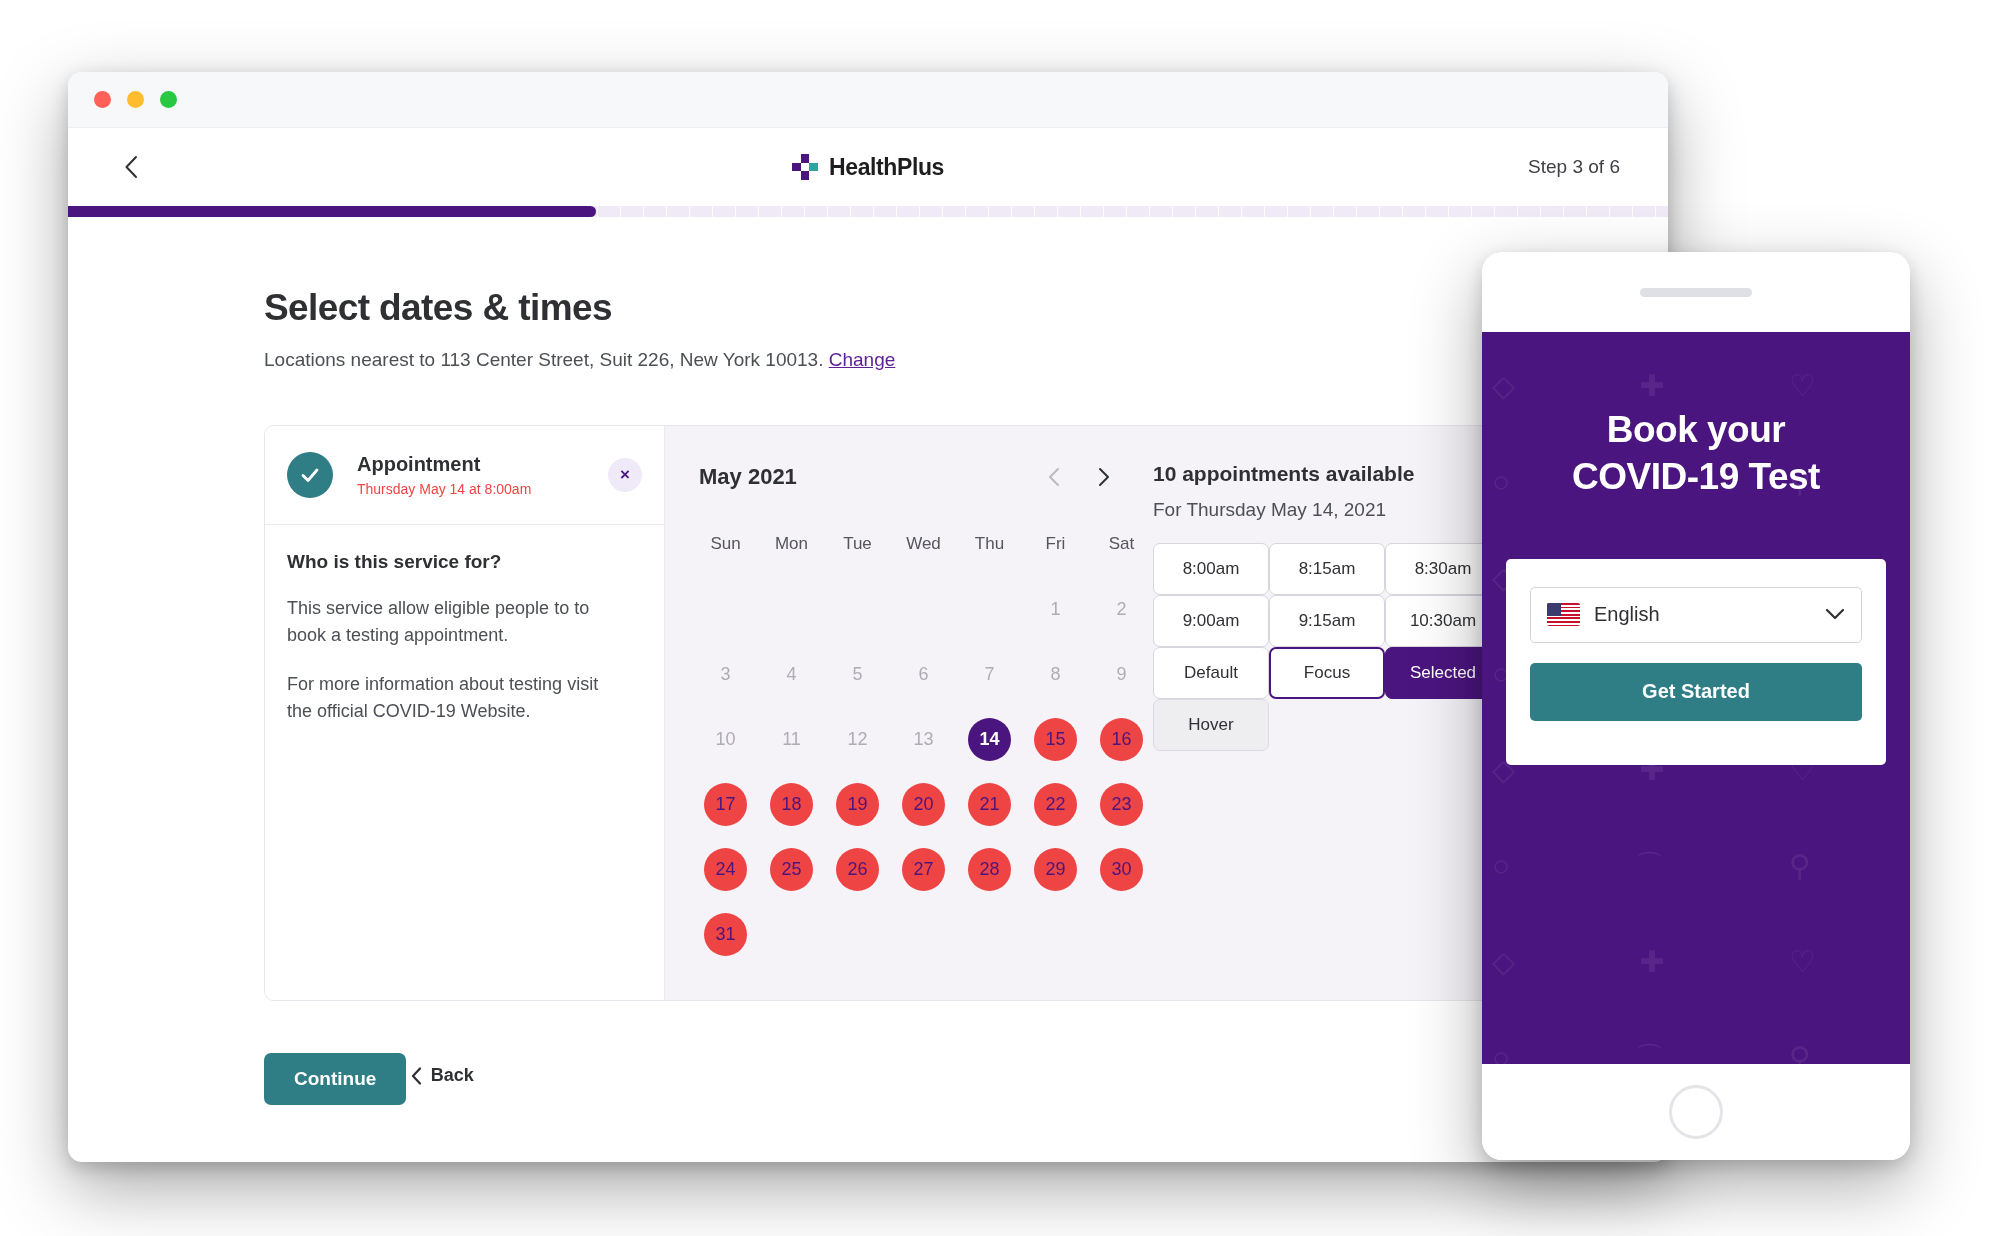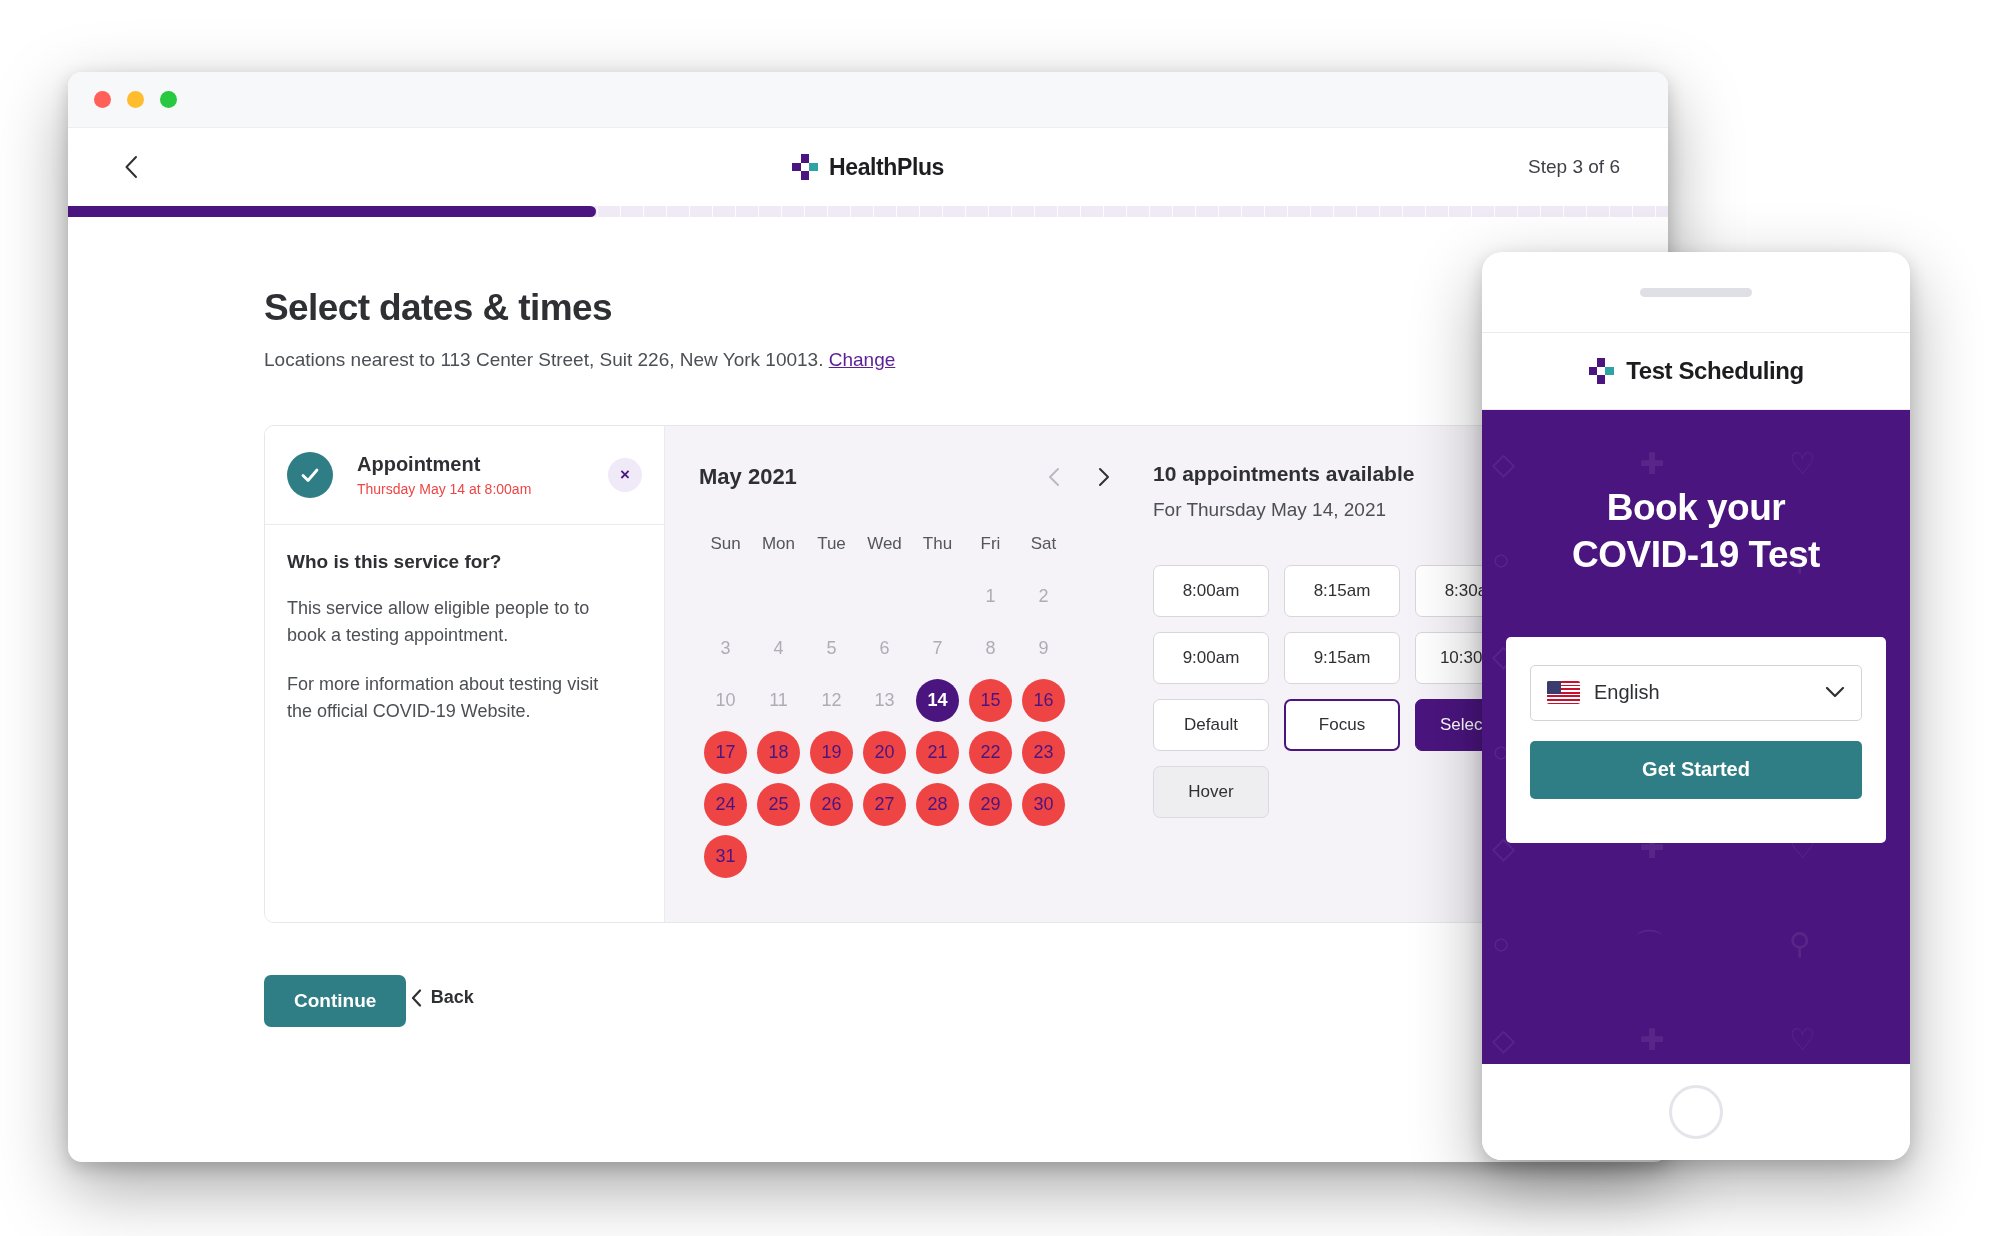--- a/index.html
+++ b/index.html
@@ -143,20 +143,21 @@
   .cal-month { font-size: 22px; font-weight: bold; color: #2f3033; }
   .cal-navs { margin-left: auto; display: flex; gap: 20px; align-items: center; }
   .nav-btn { width: 30px; height: 30px; display: flex; align-items: center; justify-content: center; cursor: pointer; background: none; border: none; }
 
   .cal-grid {
     margin-top: 26px;
     display: grid;
     grid-template-columns: repeat(7, 53px);
     grid-auto-rows: 52px;
     justify-content: start;
+    gap: 13px;
   }
   .dow {
     display: flex; align-items: center; justify-content: center;
     font-size: 17px; color: #54565b;
   }
   .day {
     display: flex; align-items: center; justify-content: center;
   }
   .day span {
     width: 43px; height: 43px; border-radius: 50%;
@@ -170,24 +171,24 @@
 
   
   .col-slots {
     flex: 0 0 420px;
     background: #f5f3f8;
     padding: 36px 0 40px 0;
   }
   .slots-title { font-size: 21px; font-weight: bold; color: #2f3033; }
   .slots-sub { font-size: 19px; color: #4c4f54; margin-top: 13px; }
   .slot-grid {
-    margin-top: 44px;
+    margin-top: 22px;
     display: grid;
     grid-template-columns: repeat(3, 116px);
-    gap: 15px;
+    gap: 0;
   }
   .slot {
     height: 52px; border-radius: 7px;
     display: flex; align-items: center; justify-content: center;
     font-size: 17px; cursor: pointer;
     background: #ffffff; border: 1px solid #d8d6dd; color: #303135;
   }
   .slot.hover { background: #eeedf0; border-color: #ddd9e2; }
   .slot.focus { border: 2px solid #4b157f; }
   .slot.selected { background: #4b157f; border-color: #4b157f; color: #ffffff; }
@@ -523,30 +524,20 @@
           <span>Back</span>
         </div>
       </div>
     </div>
   </div>
 
   <div class="phone">
     <div class="phone-top">
       <span class="speaker"></span>
     </div>
-    <div class="phone-header">
-      <span class="logo-cross">
-        <i style="left:8.8px; top:0.4px;  background:#4b157f;"></i>
-        <i style="left:0.4px; top:8.8px;  background:#4b157f;"></i>
-        <i style="left:8.8px; top:8.8px;  background:#ffffff;"></i>
-        <i style="left:17.2px;top:8.8px;  background:#2fa3a3;"></i>
-        <i style="left:8.8px; top:17.2px; background:#4b157f;"></i>
-      </span>
-      <span class="brand-name">Test Scheduling</span>
-    </div>
     <div class="hero">
       <div class="hero-pattern">◇ ✚ ♡ ○ ⌒ ⚲ ◇ ✚ ♡ ○ ⌒ ⚲ ◇ ✚ ♡ ○ ⌒ ⚲ ◇ ✚ ♡ ○ ⌒ ⚲ ◇ ✚ ♡ ○ ⌒ ⚲ ◇ ✚ ♡ ○ ⌒ ⚲ ◇ ✚ ♡ ○ ⌒ ⚲ ◇ ✚ ♡ ○ ⌒ ⚲ ◇ ✚ ♡ ○ ⌒ ⚲ ◇ ✚ ♡ ○ ⌒ ⚲</div>
       <div class="hero-title">
         <div>Book your</div>
         <div>COVID-19 Test</div>
       </div>
       <div class="hero-card">
         <div class="lang-select">
           <span class="flag">
             <span class="stripes"></span>

